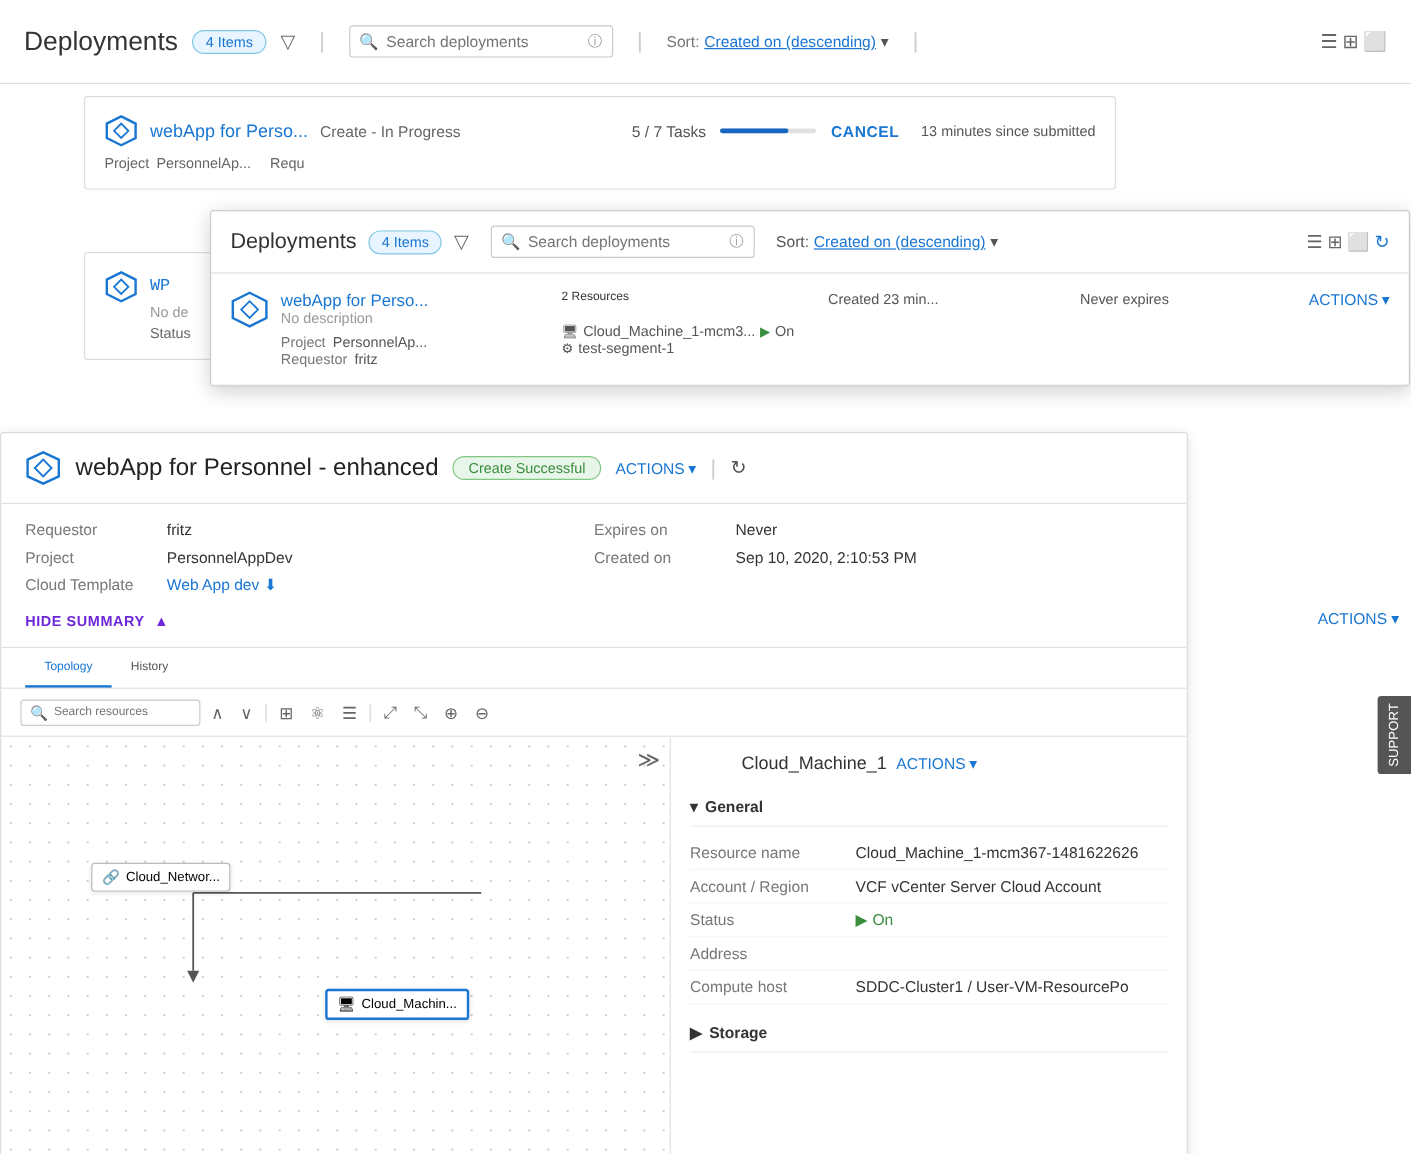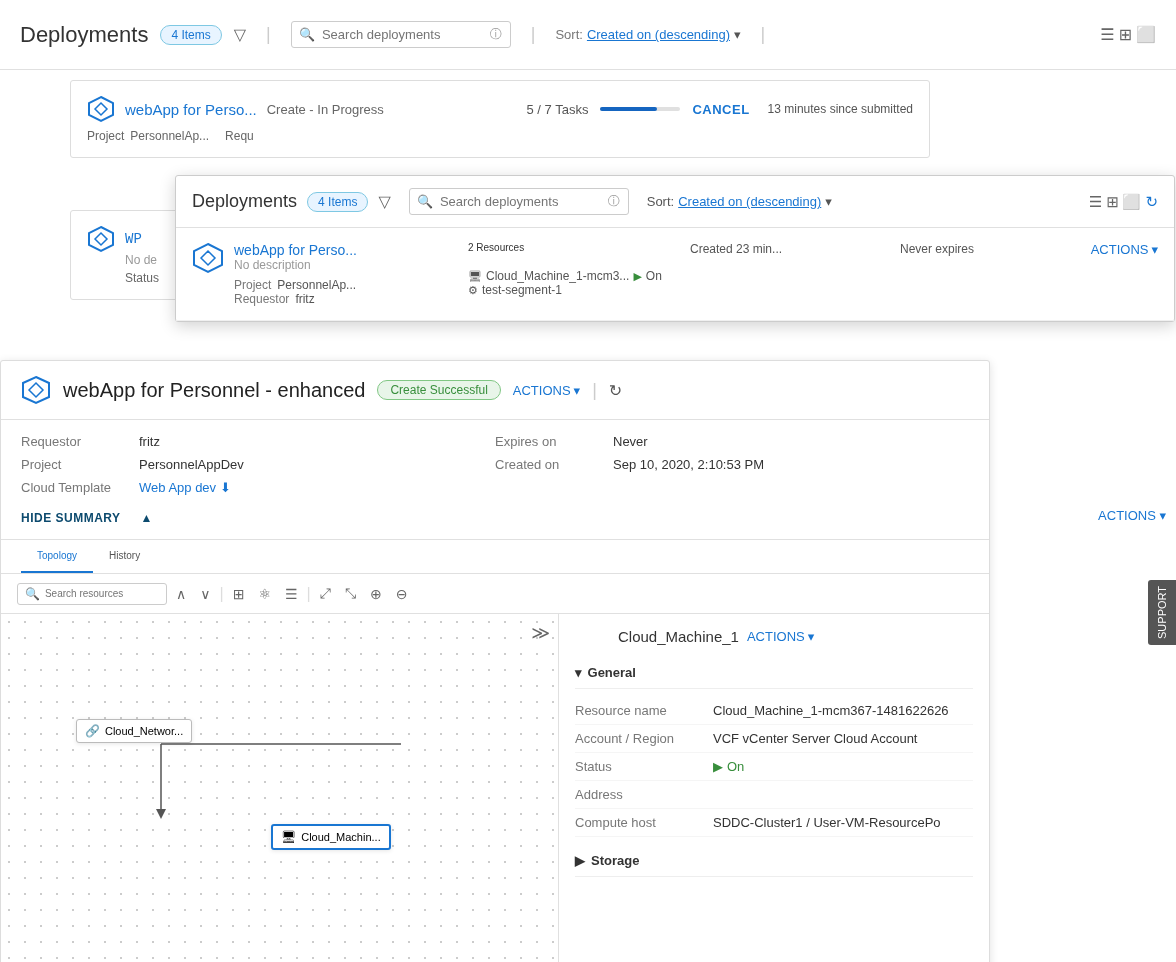--- a/index.html
+++ b/index.html
@@ -205,22 +205,22 @@
       padding: 14px 20px;
       border-bottom: 1px solid #e0e0e0;
     }
     .summary-col { flex: 1; display: flex; flex-direction: column; gap: 8px; }
     .summary-row { display: flex; gap: 8px; font-size: 13px; }
     .summary-label { color: #777; width: 110px; flex-shrink: 0; }
     .summary-value { color: #333; }
     .summary-link { color: #1976d2; text-decoration: none; display: flex; align-items: center; gap: 4px; }
 
     .hide-summary-btn {
-      background: none; border: none; color: #0c4a6e; font-size: 12px; cursor: pointer; letter-spacing: 0.5px; font-weight: 600;
-      text-transform: uppercase; display: flex; align-items: center; gap: 20px;
+      background: none; border: none; color: #6d28d9; font-size: 12px; cursor: pointer; letter-spacing: 0.5px; font-weight: 600;
+      text-transform: uppercase; display: flex; align-items: center; gap: 8px;
       margin-top: 8px;
     }
 
     
     .detail-tabs {
       display: flex; border-bottom: 1px solid #e0e0e0;
       padding: 0 20px;
     }
     .tab-item {
       padding: 10px 16px; font-size: 10px; cursor: pointer; color: #555; border-bottom: 2px solid transparent;

